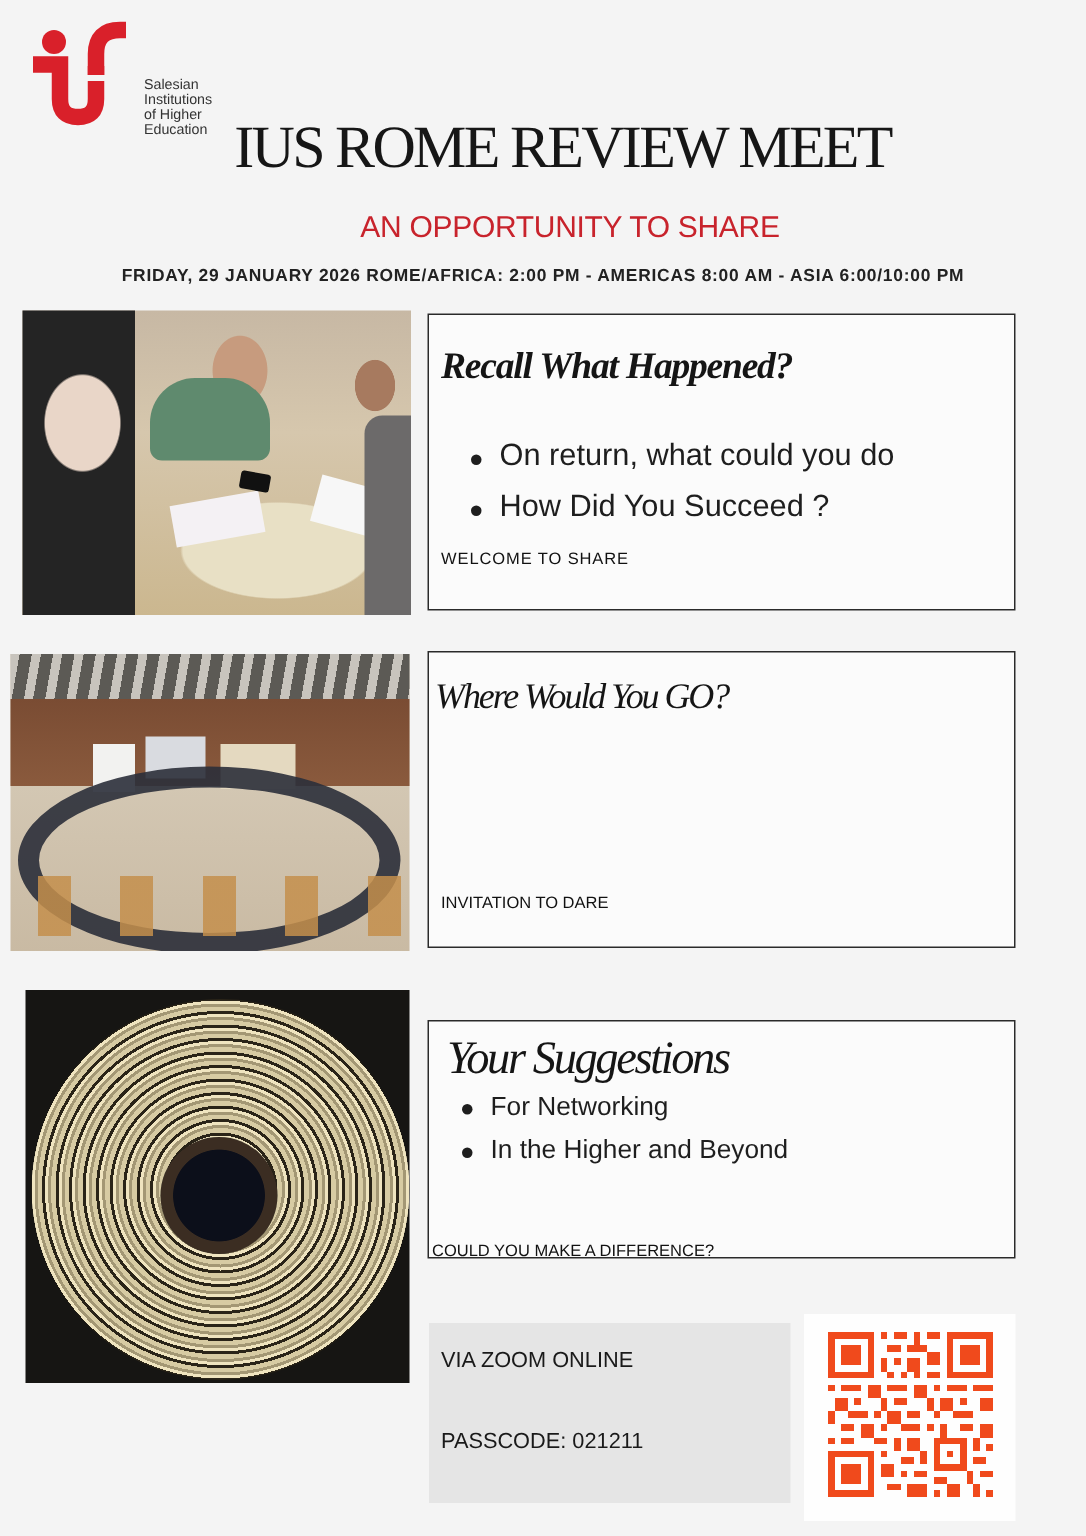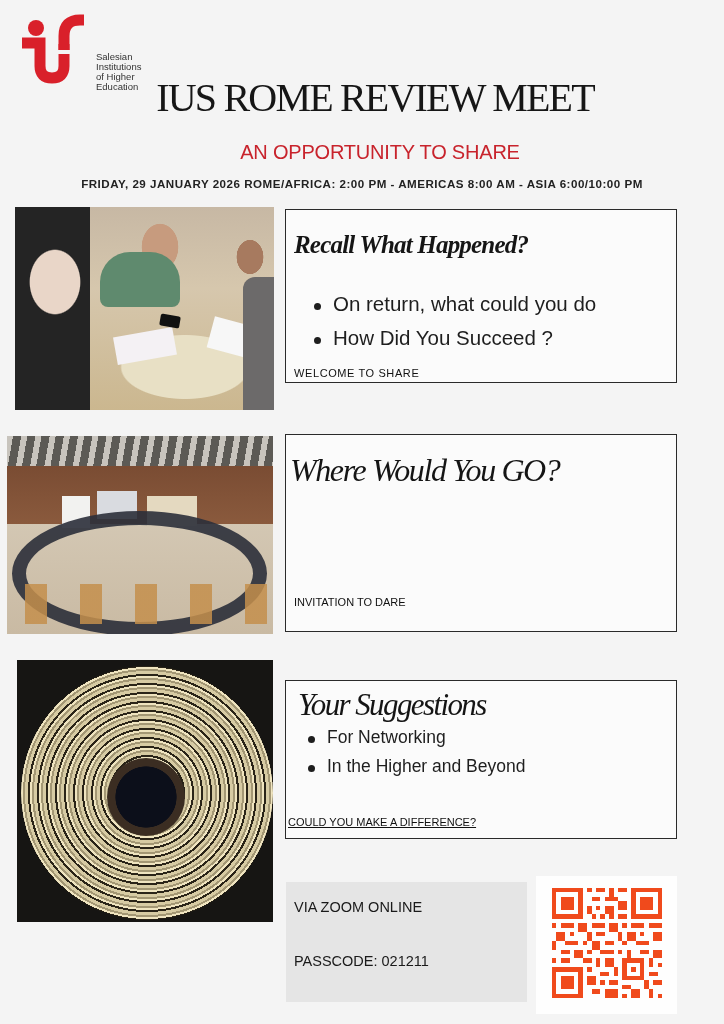--- a/index.html
+++ b/index.html
@@ -65,49 +65,49 @@
     background: repeating-linear-gradient(90deg, transparent 0 18px, #c48f4c 18px 40px, transparent 40px 55px); opacity: .85; }
 
   .photo-3 { left: 17px; top: 660px; width: 256px; height: 262px; background: #161513; }
   .photo-3 .disc { position: absolute; left: 4px; top: 6px; width: 252px; height: 254px; border-radius: 50%;
     background: repeating-radial-gradient(circle at 50% 50%, #2a2418 0 2px, #d7cba3 2px 5px, #a39774 5px 7px, #efe4bf 7px 9px); }
   .photo-3 .hole { position: absolute; left: 90px; top: 98px; width: 78px; height: 78px; border-radius: 50%;
     background: radial-gradient(circle, #0c0f1a 0 55%, #3b2d22 56% 70%, #161513 71%); }
 
   
   .box { border: 1.5px solid #2a2a2a; background: #fbfbfb; left: 285px; width: 392px; }
-  .box-1 { top: 209px; height: 174px; }
+  .box-1 { top: 209px; height: 198px; }
   .box-2 { top: 434px; height: 198px; }
   .box-3 { top: 680px; height: 159px; }
 
   .box-title {
     position: absolute; font-family: "Liberation Serif", serif; font-style: italic;
     font-weight: bold; color: #151515; letter-spacing: -0.8px;
   }
   .box-1 .box-title { left: 8px; top: 21px; font-size: 25px; }
-  .box-2 .box-title { left: 4px; top: 17px; font-size: 32px; font-weight: normal; letter-spacing: -1.4px; }
+  .box-2 .box-title { left: 4px; top: 17px; font-size: 24px; font-weight: normal; letter-spacing: -1.4px; }
   .box-3 .box-title { left: 12px; top: 6px; font-size: 31px; font-weight: normal; letter-spacing: -1.6px; }
 
   .bullets { position: absolute; list-style: none; }
   .bullets li { position: relative; padding-left: 22px; color: #1e1e1e; }
   .bullets li::before { content: ""; position: absolute; left: 3px; width: 7px; height: 7px; border-radius: 50%; background: #1e1e1e; }
   .box-1 .bullets { left: 25px; top: 82px; font-size: 20.5px; }
   .box-1 .bullets li { height: 34px; }
   .box-1 .bullets li::before { top: 11px; }
   .box-2 .bullets { left: 19px; top: 77px; font-size: 19.5px; }
   .box-2 .bullets li { height: 31px; }
   .box-2 .bullets li::before { top: 10px; }
   .box-3 .bullets { left: 19px; top: 46px; font-size: 17.5px; }
   .box-3 .bullets li { height: 29px; }
   .box-3 .bullets li::before { top: 9px; }
 
   .box-footer { position: absolute; font-size: 11px; color: #111; }
   .box-1 .box-footer { left: 8px; top: 157px; letter-spacing: 0.6px; }
   .box-2 .box-footer { left: 8px; top: 161px; }
-  .box-3 .box-footer { left: 2px; top: 135px; text-decoration: underline; }
+  .box-3 .box-footer { left: 2px; top: 147px; }
 
   
   .zoom-box { left: 286px; top: 882px; width: 241px; height: 120px; background: #e5e5e5; }
   .zoom-line { position: absolute; left: 8px; font-size: 14.5px; color: #1a1a1a; }
 
   
   .qr-wrap { left: 536px; top: 876px; width: 141px; height: 138px; background: #fefefe; }
   .qr { position: absolute; left: 16px; top: 12px; width: 110px; height: 110px; }
 </style>
 </head>

